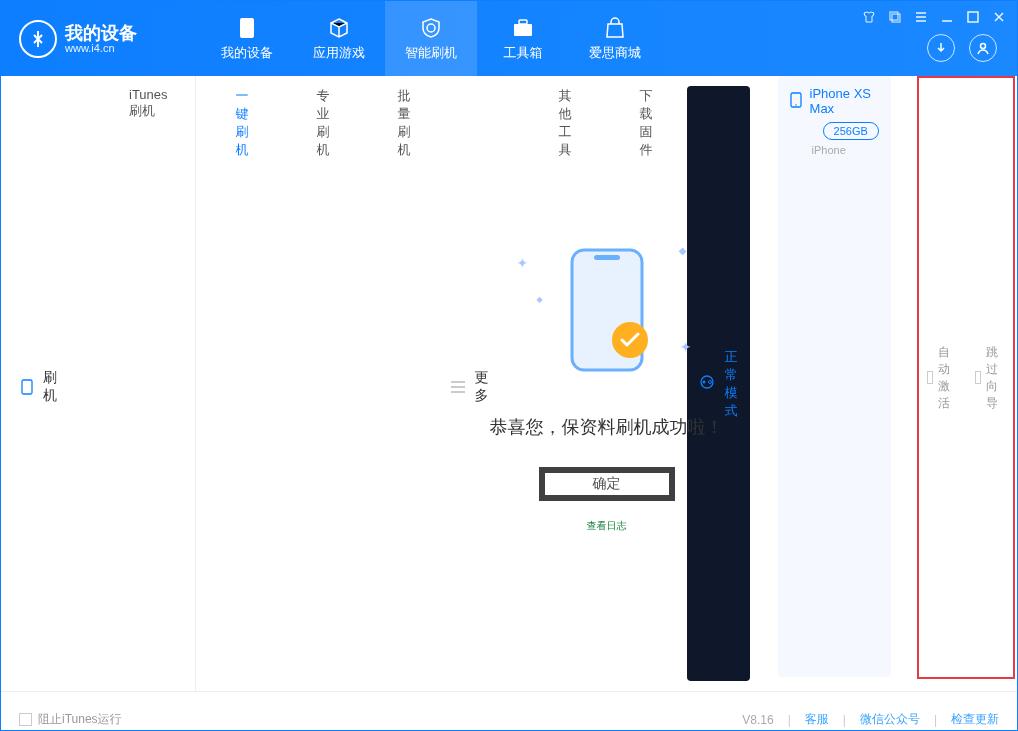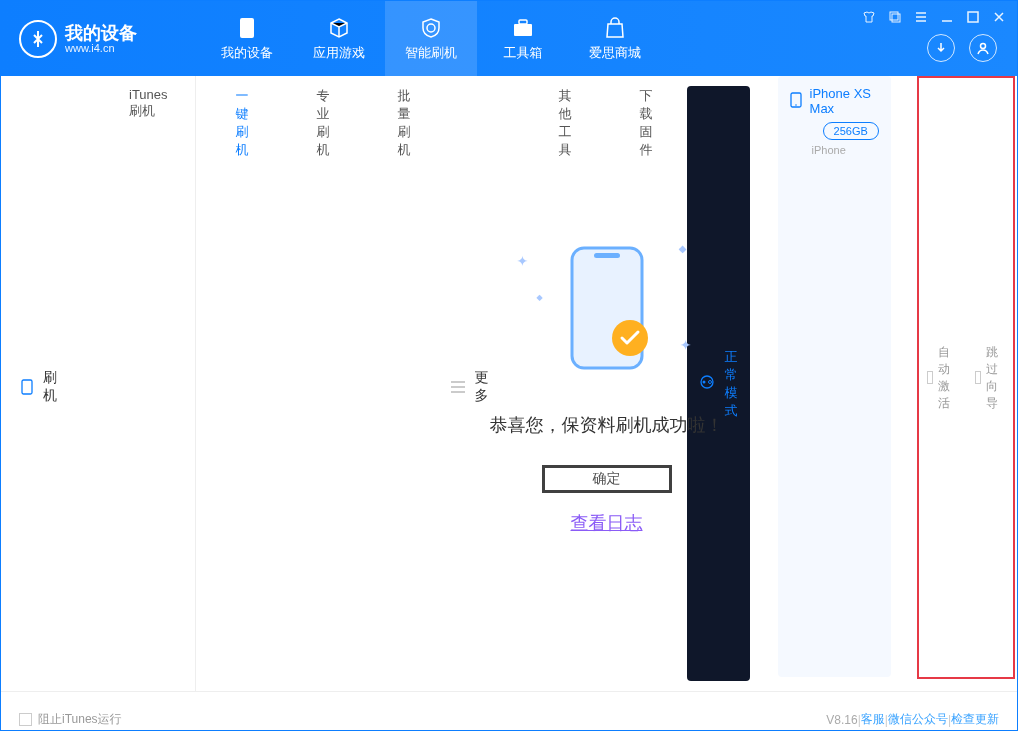--- a/index.html
+++ b/index.html
@@ -31,25 +31,25 @@
 .device-storage { display: inline-block; margin: 6px 0 0 33px; padding: 2px 10px; border: 1px solid #0d7eff; border-radius: 10px; color: #0d7eff; font-size: 11px; }
 .device-type { margin: 4px 0 0 22px; color: #aaa; font-size: 11px; }
 .checkbox-row { margin: 0 12px 12px; padding: 8px; border: 2px solid #e63946; display: flex; gap: 18px; align-items: center; }
 .chk { display: flex; align-items: center; gap: 5px; color: #999; font-size: 12px; cursor: pointer; }
 .chk-box { width: 13px; height: 13px; border: 1px solid #ccc; }
 .main { flex: 1; display: flex; flex-direction: column; align-items: center; justify-content: center; }
 .success-illustration { position: relative; width: 200px; height: 150px; margin-bottom: 30px; display: flex; align-items: center; justify-content: center; }
 .phone-svg { width: 90px; height: 130px; }
 .sparkle { position: absolute; color: #a8c8ff; font-size: 14px; }
 .success-msg { font-size: 18px; color: #333; margin-bottom: 28px; }
-.confirm-btn { padding: 2px 48px; border: 3px solid #404040; background: #fff; color: #555; font-size: 14px; cursor: pointer; margin-bottom: 18px; }
-.log-link { color: #8b5cf6; font-size: 18px; cursor: pointer; text-decoration: underline; }
+.confirm-btn { padding: 2px 48px; border: 6px solid #404040; background: #fff; color: #555; font-size: 14px; cursor: pointer; margin-bottom: 18px; }
+.log-link { color: #15803d; font-size: 10px; cursor: pointer; }
 .footer { height: 56px; border-top: 1px solid #eee; display: flex; align-items: center; padding: 0 18px; font-size: 12px; color: #888; }
 .footer-left { display: flex; align-items: center; gap: 6px; }
-.footer-right { margin-left: auto; display: flex; align-items: center; color: #3aa3ff; }
+.footer-right { margin-left: auto; display: flex; align-items: center; gap: 14px; color: #3aa3ff; }
 .footer-sep { color: #ccc; }
 .footer-ver { color: #aaa; }
 .footer-link { cursor: pointer; }
 </style>
 </head>
 <body>
 
 <div class="header">
   <div class="logo-area">
     <div class="logo-icon">

